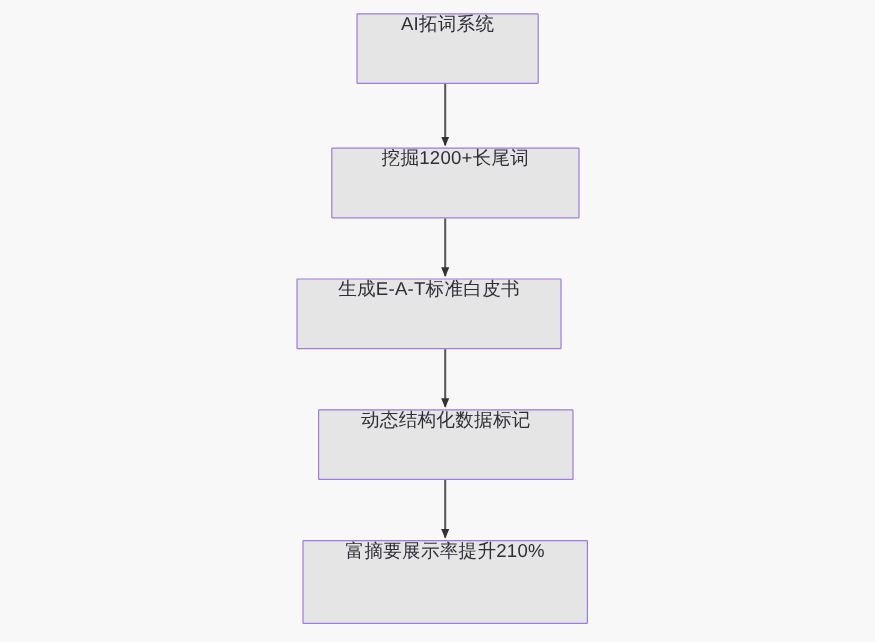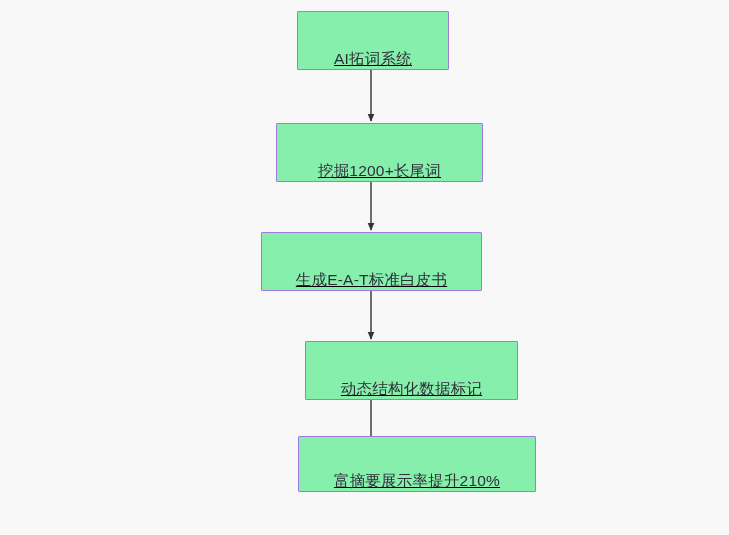--- a/index.html
+++ b/index.html
@@ -22,28 +22,27 @@
     position: absolute;
     left: 0;
     top: 0;
     width: 729px;
     height: 535px;
     pointer-events: none;
   }
   .node {
     position: absolute;
     box-sizing: border-box;
-    background: #86efac;
+    background: #e5e5e5;
     border: 1.6px solid #9f7ae0;
     border-radius: 1px;
     display: flex;
-    align-items: flex-end;
+    align-items: flex-start;
     justify-content: center;
     text-align: center;
-    text-decoration: underline;
   }
   .node-label {
     font-size: 15.5px;
     line-height: 1.2;
     color: #2e2e38;
     letter-spacing: 0.2px;
     white-space: nowrap;
   }
 </style>
 </head>
@@ -64,25 +63,25 @@
   </svg>
 
   <div class="node" style="left:297px; top:11px; width:152px; height:59px;">
     <span class="node-label">AI拓词系统</span>
   </div>
 
   <div class="node" style="left:276px; top:123px; width:207px; height:59px;">
     <span class="node-label">挖掘1200+长尾词</span>
   </div>
 
-  <div class="node" style="left:261px; top:232px; width:221px; height:59px;">
+  <div class="node" style="left:247px; top:232px; width:221px; height:59px;">
     <span class="node-label">生成E-A-T标准白皮书</span>
   </div>
 
-  <div class="node" style="left:265px; top:341px; width:213px; height:59px;margin-left:40px;">
+  <div class="node" style="left:265px; top:341px; width:213px; height:59px;">
     <span class="node-label">动态结构化数据标记</span>
   </div>
 
-  <div class="node" style="left:252px; top:436px; width:238px; height:56px;margin-left:46px;">
+  <div class="node" style="left:252px; top:450px; width:238px; height:70px;">
     <span class="node-label">富摘要展示率提升210%</span>
   </div>
 
 </div>
 
 </body></html>

